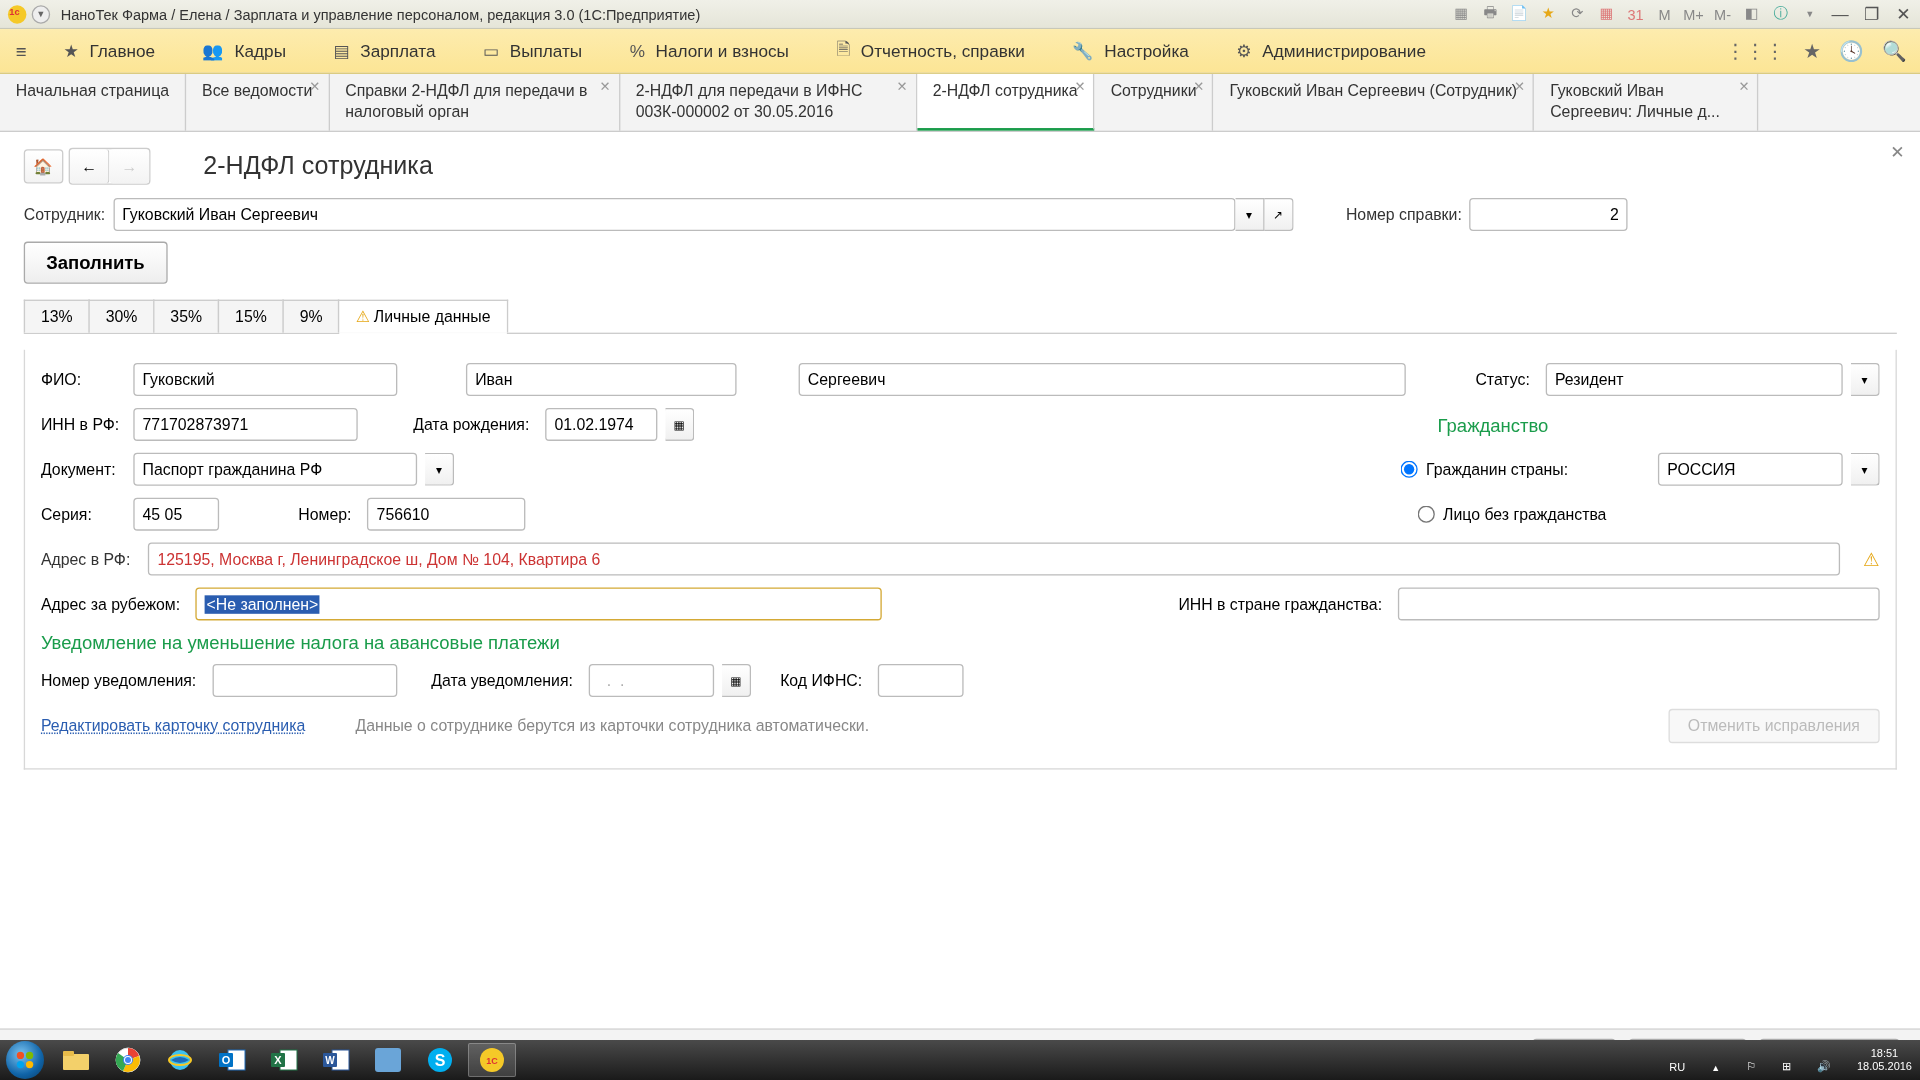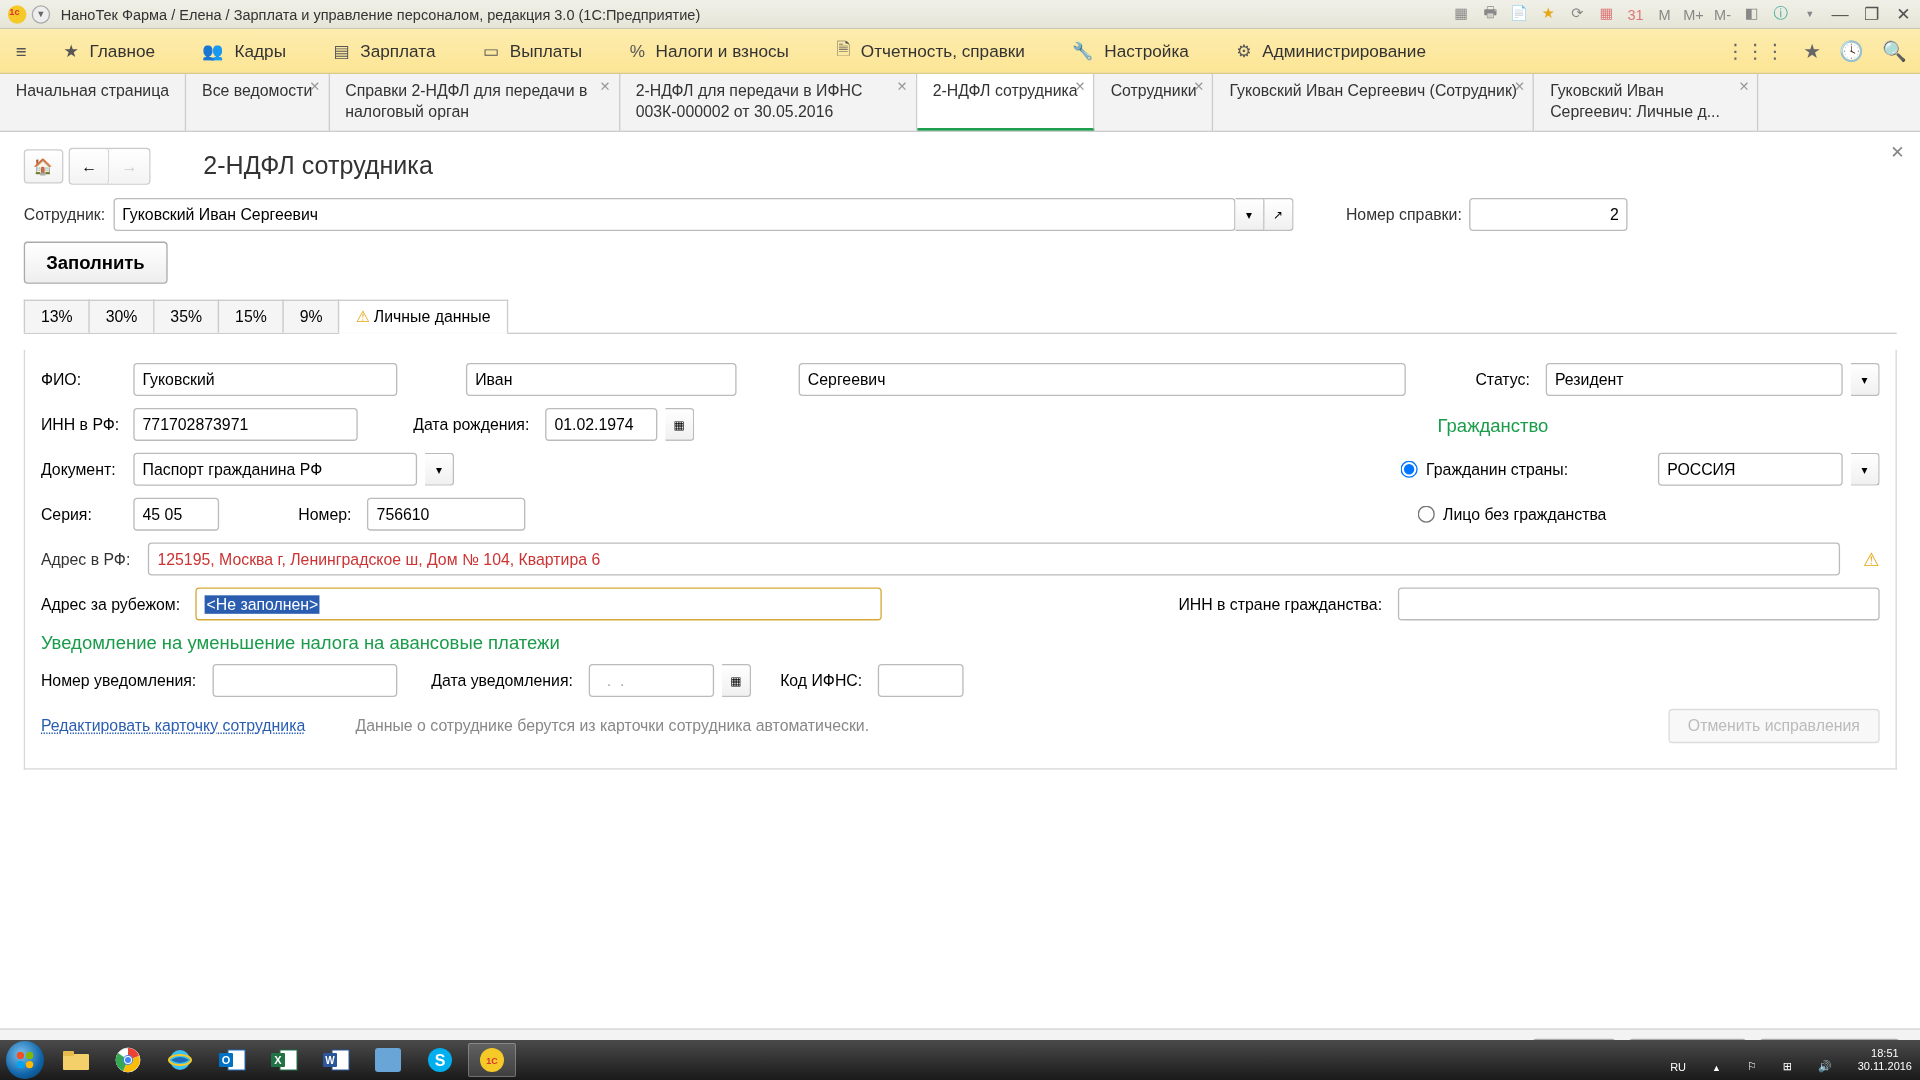--- a/index.html
+++ b/index.html
@@ -396,16 +396,16 @@
       </svg>
     </div>
   <div class="tray">
     <span>RU</span>
     <span style="font-size:9px">▲</span>
     <span>⚐</span>
     <span>⊞</span>
     <span>🔊</span>
     <div class="clock">
       <div>18:51</div>
-      <div>30.11.2016</div>
+      <div>18.05.2016</div>
     </div>
   </div>
 </div>
 
 </body></html>

